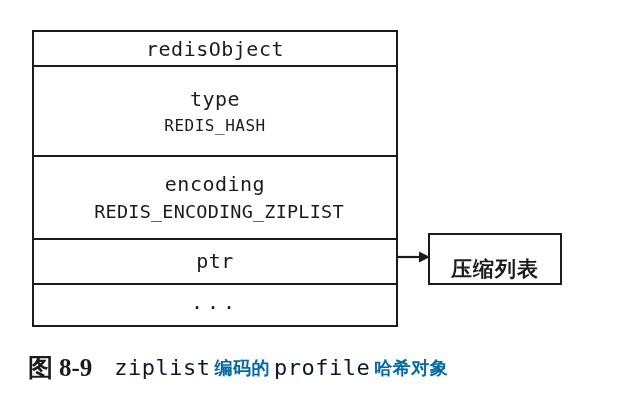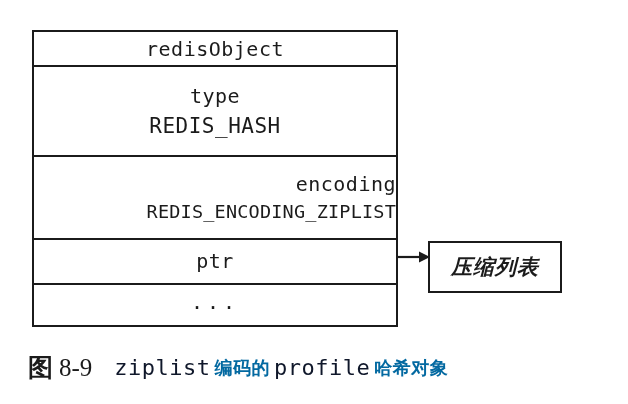--- a/index.html
+++ b/index.html
@@ -44,26 +44,26 @@
     justify-content: center;
     font-family: "DejaVu Sans Mono", "Liberation Mono", monospace;
     color: #1b1b1b;
     letter-spacing: 0.5px;
     border-bottom: 2.5px solid #1b1b1b;
   }
   .struct-row:last-child { border-bottom: none; }
 
   .row-header   { height: 40px; font-size: 20px; }
   .row-type     { height: 102px; font-size: 20px; line-height: 1.45; }
-  .row-encoding { height: 94px; font-size: 20px; line-height: 1.45; align-items: flex-end; }
+  .row-encoding { height: 94px; font-size: 20px; line-height: 1.45; }
   .row-ptr      { height: 50px; font-size: 20px; }
   .row-ellipsis { height: 46px; font-size: 20px; }
 
   .row-line { display: block; white-space: pre; }
-  .row-line.sub { font-size: 21px; }
+  .row-line.sub { font-size: 16px; }
   .row-encoding .row-line.sub { font-size: 18.5px; letter-spacing: 0.2px; margin-left: 8px; }
 
   .ellipsis-dots {
     display: block;
     font-size: 20px;
     letter-spacing: 4px;
     transform: translateY(-3px);
   }
 
   
@@ -72,30 +72,29 @@
     left: 397px;
     top: 250px;
     width: 33px;
     height: 14px;
   }
 
   
   .target-box {
     position: absolute;
     left: 428px;
-    top: 241px;
+    top: 233px;
     width: 134px;
     height: 52px;
     box-sizing: border-box;
     border: 2.5px solid #1b1b1b;
     background: #ffffff;
     display: flex;
-    align-items: center;
+    align-items: flex-end;
     justify-content: center;
-    font-style: italic;
   }
   .target-label {
     font-family: "DejaVu Serif", "Liberation Serif", serif;
     font-size: 21px;
     font-weight: 700;
     color: #1b1b1b;
     letter-spacing: 1px;
   }
 
   
@@ -111,21 +110,21 @@
   }
   .cap-fig {
     font-family: "DejaVu Serif", "Liberation Serif", serif;
     font-size: 25px;
     font-weight: 700;
     color: #1b1b1b;
   }
   .cap-num {
     font-family: "Liberation Serif", serif;
     font-size: 25px;
-    font-weight: 400;
+    font-weight: 700;
     color: #1b1b1b;
     padding-left: 6px;
   }
   .cap-gap { display: inline-block; width: 22px; }
   .cap-mono {
     font-family: "DejaVu Sans Mono", "Liberation Mono", monospace;
     font-size: 22px;
     color: #0f172a;
     letter-spacing: 0.5px;
   }

